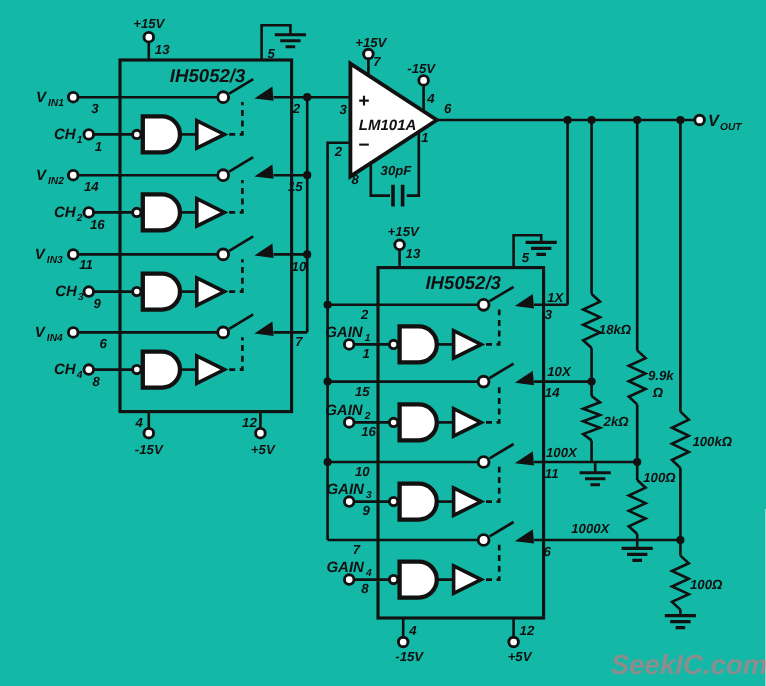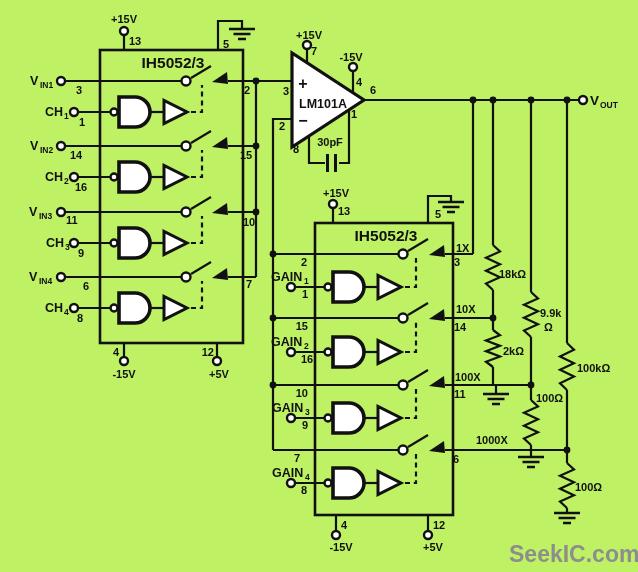--- a/index.html
+++ b/index.html
@@ -1,16 +1,16 @@
 <!DOCTYPE html>
 <html><head>
 <meta charset="utf-8">
 <style>
   html,body{margin:0;padding:0;background:#fff;}
-  #stage{position:relative;width:638px;height:572px;background:#bef264;overflow:hidden;}
+  #stage{position:relative;width:638px;height:572px;background:#14b8a6;overflow:hidden;font-style:italic;}
   svg{display:block;}
   text{font-family:"Liberation Sans","DejaVu Sans",sans-serif;font-weight:700;fill:#111;}
   .t11{font-size:11px;} .t12{font-size:12.5px;} .t15{font-size:15.5px;}
   .t8{font-size:8.5px;}  .t13{font-size:13.5px;} .t16{font-size:16px;}
   .wm{font-size:23px;fill:#8d8d8d;}
   .mid{text-anchor:middle;} .end{text-anchor:end;}
   .w{fill:none;stroke:#111;stroke-width:2.2;}
   .w25{fill:none;stroke:#111;stroke-width:2.6;}
   .dash{stroke-dasharray:5 3.8;}
   .node{fill:#fff;stroke:#111;stroke-width:2.4;}

